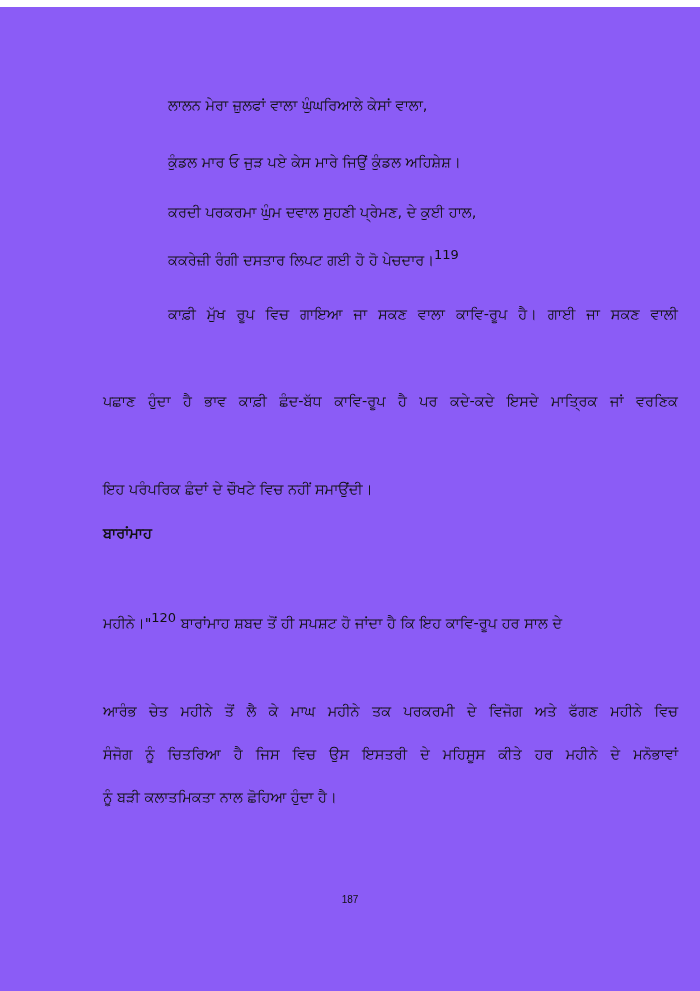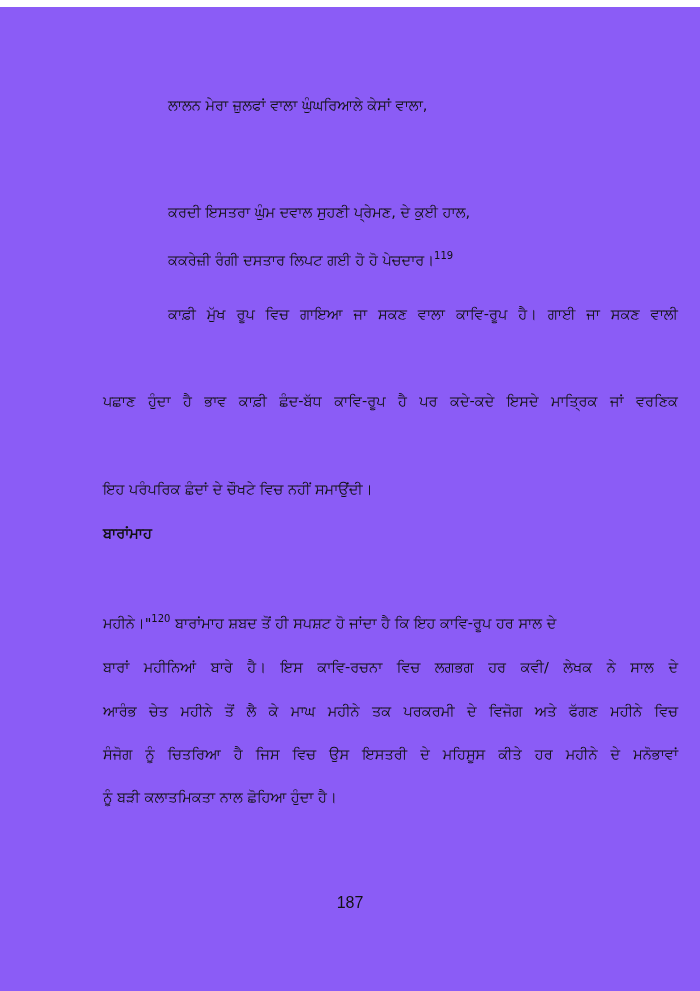--- a/index.html
+++ b/index.html
@@ -4,48 +4,46 @@
 <style>
   html, body { margin:0; padding:0; background:#ffffff; }
   body { width:700px; height:991px; position:relative; overflow:hidden;
          font-family: "DejaVu Sans", "Liberation Sans", sans-serif; color:#111; }
   .page { position:absolute; left:0; top:7px; width:700px; height:991px; background:#8b5cf6; }
   .line { position:absolute; white-space:nowrap; font-size:14.5px; line-height:20px; }
   .verse { left:168px; }
   .para { left:103px; width:575px; }
   .justify { text-align:justify; text-align-last:justify; }
   .indent { left:168px; }
-  sup { font-size:10px; vertical-align:super; line-height:0; }
+  sup { font-size:13px; vertical-align:super; line-height:0; }
   .heading { left:103px; font-weight:bold; }
   .pagenum { position:absolute; left:0; width:700px; top:887px; text-align:center;
-             font-family:"Liberation Sans", sans-serif; font-size:16px; }
+             font-family:"Liberation Sans", sans-serif; font-size:10px; }
 </style>
 </head>
 <body>
 
 <div class="page">
 
   <div class="line verse" style="top:88px">ਲਾਲਨ ਮੇਰਾ ਜ਼ੁਲਫਾਂ ਵਾਲਾ ਘੁੰਘਰਿਆਲੇ ਕੇਸਾਂ ਵਾਲਾ,</div>
-  <div class="line verse" style="top:195px">ਕਰਦੀ ਇਸਤਰਾ ਘੁੰਮ ਦਵਾਲ ਸੁਹਣੀ ਪ੍ਰੇਮਣ, ਦੇ ਕੁਈ ਹਾਲ,</div>
+  <div class="line verse" style="top:145px">ਕੁੰਡਲ ਮਾਰ ਓ ਜੁੜ ਪਏ ਕੇਸ ਮਾਰੇ ਜਿਉਂ ਕੁੰਡਲ ਅਹਿਸ਼ੇਸ਼।</div>
+  <div class="line verse" style="top:195px">ਕਰਦੀ ਪਰਕਰਮਾ ਘੁੰਮ ਦਵਾਲ ਸੁਹਣੀ ਪ੍ਰੇਮਣ, ਦੇ ਕੁਈ ਹਾਲ,</div>
   <div class="line verse" style="top:243px"><span>ਕਕਰੇਜ਼ੀ ਰੰਗੀ ਦਸਤਾਰ ਲਿਪਟ ਗਈ ਹੋ ਹੋ ਪੇਚਦਾਰ।</span><sup>119</sup></div>
 
   <div class="line indent" style="top:297px; width:510px;">
       <span class="justify" style="display:block">ਕਾਫ਼ੀ ਮੁੱਖ ਰੂਪ ਵਿਚ ਗਾਇਆ ਜਾ ਸਕਣ ਵਾਲਾ ਕਾਵਿ-ਰੂਪ ਹੈ। ਗਾਈ ਜਾ ਸਕਣ ਵਾਲੀ</span>
     </div>
   <div class="line para" style="top:384px">
       <span class="justify" style="display:block">ਪਛਾਣ ਹੁੰਦਾ ਹੈ ਭਾਵ ਕਾਫ਼ੀ ਛੰਦ-ਬੱਧ ਕਾਵਿ-ਰੂਪ ਹੈ ਪਰ ਕਦੇ-ਕਦੇ ਇਸਦੇ ਮਾਤ੍ਰਿਕ ਜਾਂ ਵਰਣਿਕ</span>
     </div>
   <div class="line para" style="top:472px">ਇਹ ਪਰੰਪਰਿਕ ਛੰਦਾਂ ਦੇ ਚੌਖਟੇ ਵਿਚ ਨਹੀਂ ਸਮਾਉਂਦੀ।</div>
 
   <div class="line heading" style="top:516px">ਬਾਰਾਂਮਾਹ</div>
 
   <div class="line para" style="top:606px"><span>ਮਹੀਨੇ।"</span><sup>120</sup><span> ਬਾਰਾਂਮਾਹ ਸ਼ਬਦ ਤੋਂ ਹੀ ਸਪਸ਼ਟ ਹੋ ਜਾਂਦਾ ਹੈ ਕਿ ਇਹ ਕਾਵਿ-ਰੂਪ ਹਰ ਸਾਲ ਦੇ</span></div>
-  <div class="line para" style="top:650px">
-      <span class="justify" style="display:block">ਬਾਰਾਂ ਮਹੀਨਿਆਂ ਬਾਰੇ ਹੈ। ਇਸ ਕਾਵਿ-ਰਚਨਾ ਵਿਚ ਲਗਭਗ ਹਰ ਕਵੀ/ ਲੇਖਕ ਨੇ ਸਾਲ ਦੇ</span>
-    </div>
   <div class="line para" style="top:694px">
       <span class="justify" style="display:block">ਆਰੰਭ ਚੇਤ ਮਹੀਨੇ ਤੋਂ ਲੈ ਕੇ ਮਾਘ ਮਹੀਨੇ ਤਕ ਪਰਕਰਮੀ ਦੇ ਵਿਜੋਗ ਅਤੇ ਫੱਗਣ ਮਹੀਨੇ ਵਿਚ</span>
     </div>
   <div class="line para" style="top:737px">
       <span class="justify" style="display:block">ਸੰਜੋਗ ਨੂੰ ਚਿਤਰਿਆ ਹੈ ਜਿਸ ਵਿਚ ਉਸ ਇਸਤਰੀ ਦੇ ਮਹਿਸੂਸ ਕੀਤੇ ਹਰ ਮਹੀਨੇ ਦੇ ਮਨੋਭਾਵਾਂ</span>
     </div>
   <div class="line para" style="top:780px">ਨੂੰ ਬੜੀ ਕਲਾਤਮਿਕਤਾ ਨਾਲ ਛੋਹਿਆ ਹੁੰਦਾ ਹੈ।</div>
 
   <div class="pagenum">187</div>
 </div>

